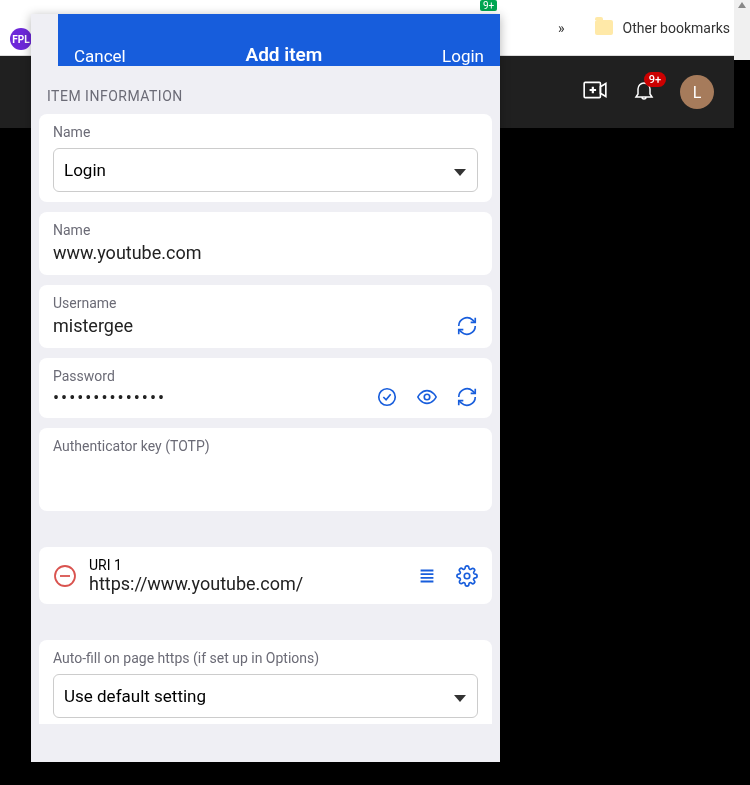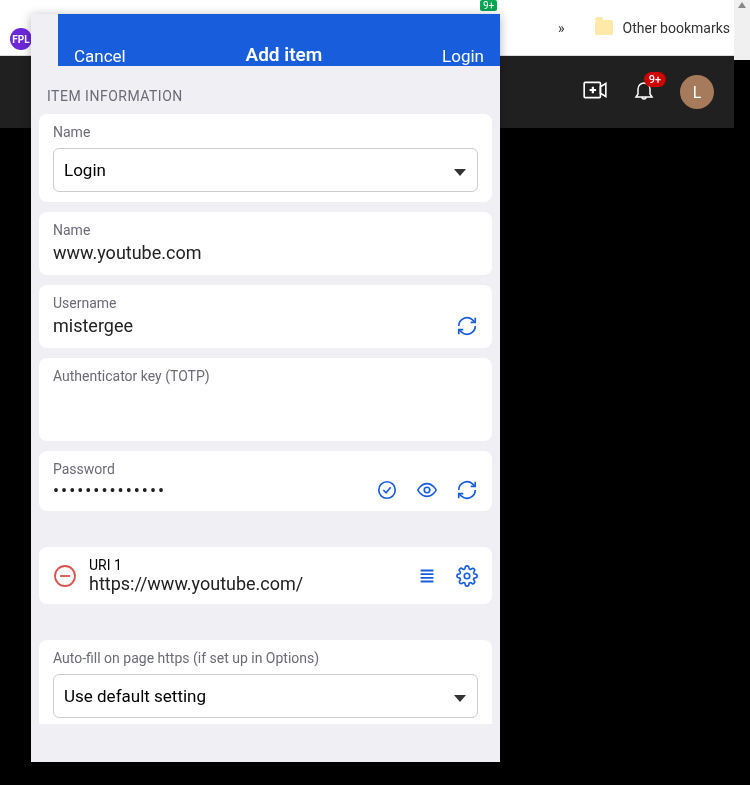--- a/index.html
+++ b/index.html
@@ -124,25 +124,20 @@
           <button class="icon-btn">
             <svg viewBox="0 0 24 24" fill="none" stroke="#175ddc" stroke-width="1.8">
                 <path d="M3 12a9 9 0 0115-6.7L21 8M21 12a9 9 0 01-15 6.7L3 16"></path>
                 <path d="M21 3v5h-5M3 21v-5h5"></path>
               </svg>
           </button>
         </div>
       </div>
     </div>
 
-    <div class="card" style="padding-bottom:30px;">
-      <div class="card-label">Authenticator key (TOTP)</div>
-      <input class="text-input" value="" style="">
-    </div>
-
     <div class="card">
       <div class="card-label">Password</div>
       <div class="card-row">
         <div class="password-dots">••••••••••••••</div>
         <div class="actions">
           <button class="icon-btn">
             <svg viewBox="0 0 24 24" fill="none" stroke="#175ddc" stroke-width="1.8">
                 <circle cx="12" cy="12" r="9"></circle>
                 <path d="M8 12l3 3 5-6"></path>
               </svg>
@@ -154,20 +149,25 @@
               </svg>
           </button>
           <button class="icon-btn">
             <svg viewBox="0 0 24 24" fill="none" stroke="#175ddc" stroke-width="1.8">
                 <path d="M3 12a9 9 0 0115-6.7L21 8M21 12a9 9 0 01-15 6.7L3 16"></path>
                 <path d="M21 3v5h-5M3 21v-5h5"></path>
               </svg>
           </button>
         </div>
       </div>
+    </div>
+
+    <div class="card" style="padding-bottom:30px;">
+      <div class="card-label">Authenticator key (TOTP)</div>
+      <input class="text-input" value="" style="">
     </div>
 
     <div class="spacer"></div>
 
     <div class="card">
       <div class="uri-row">
         <button class="icon-btn remove-btn">
           <svg viewBox="0 0 24 24" fill="none" stroke="#d9534f" stroke-width="1.8">
               <circle cx="12" cy="12" r="10"></circle>
               <path d="M7 12h10"></path>

